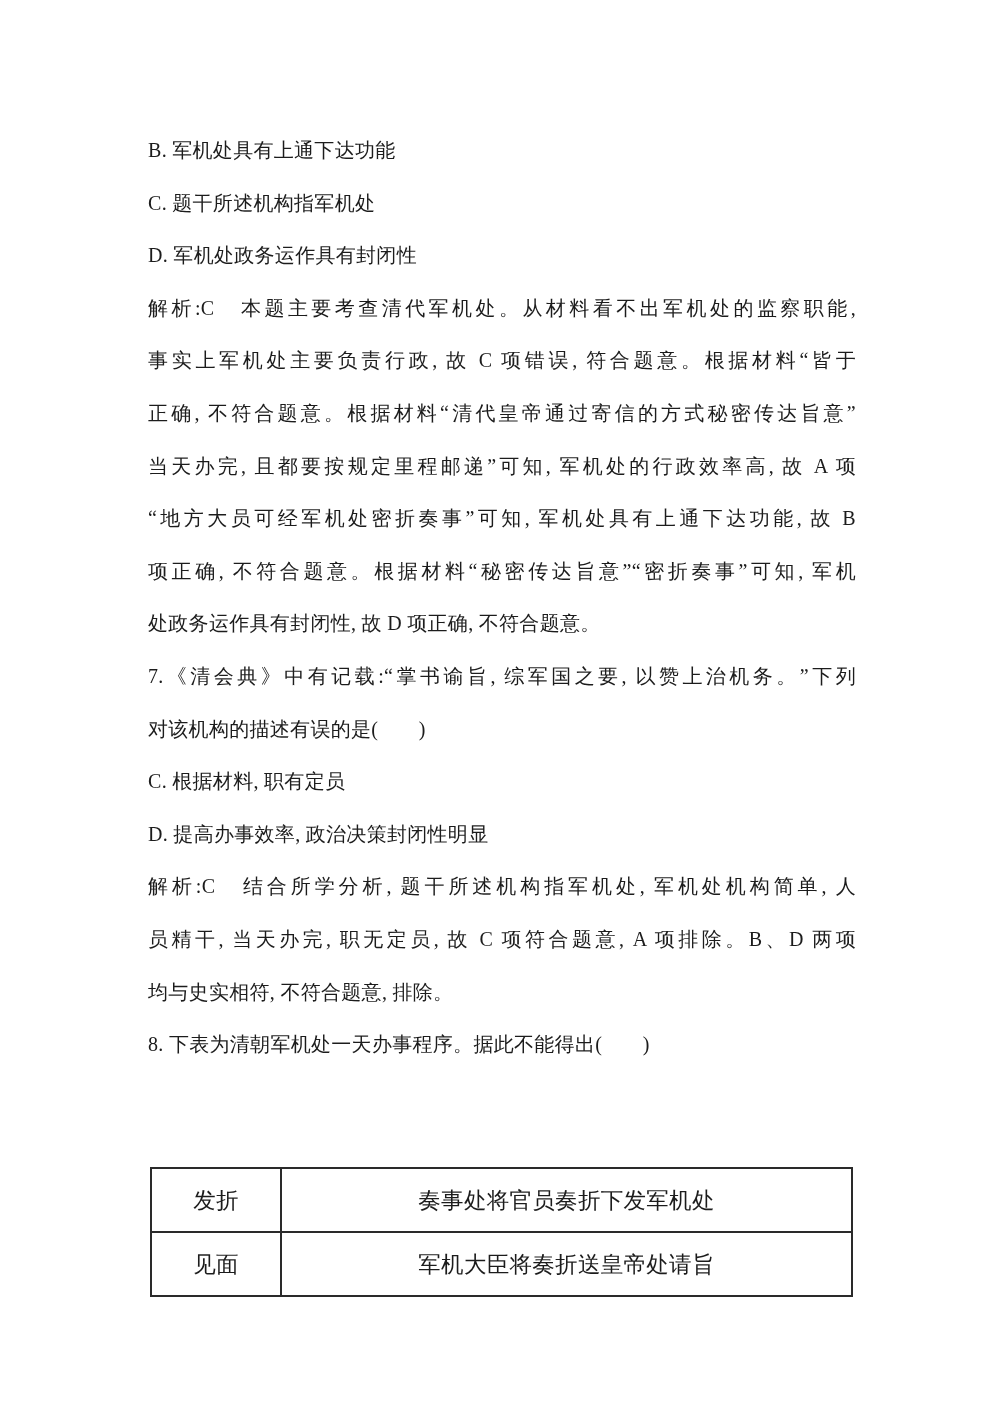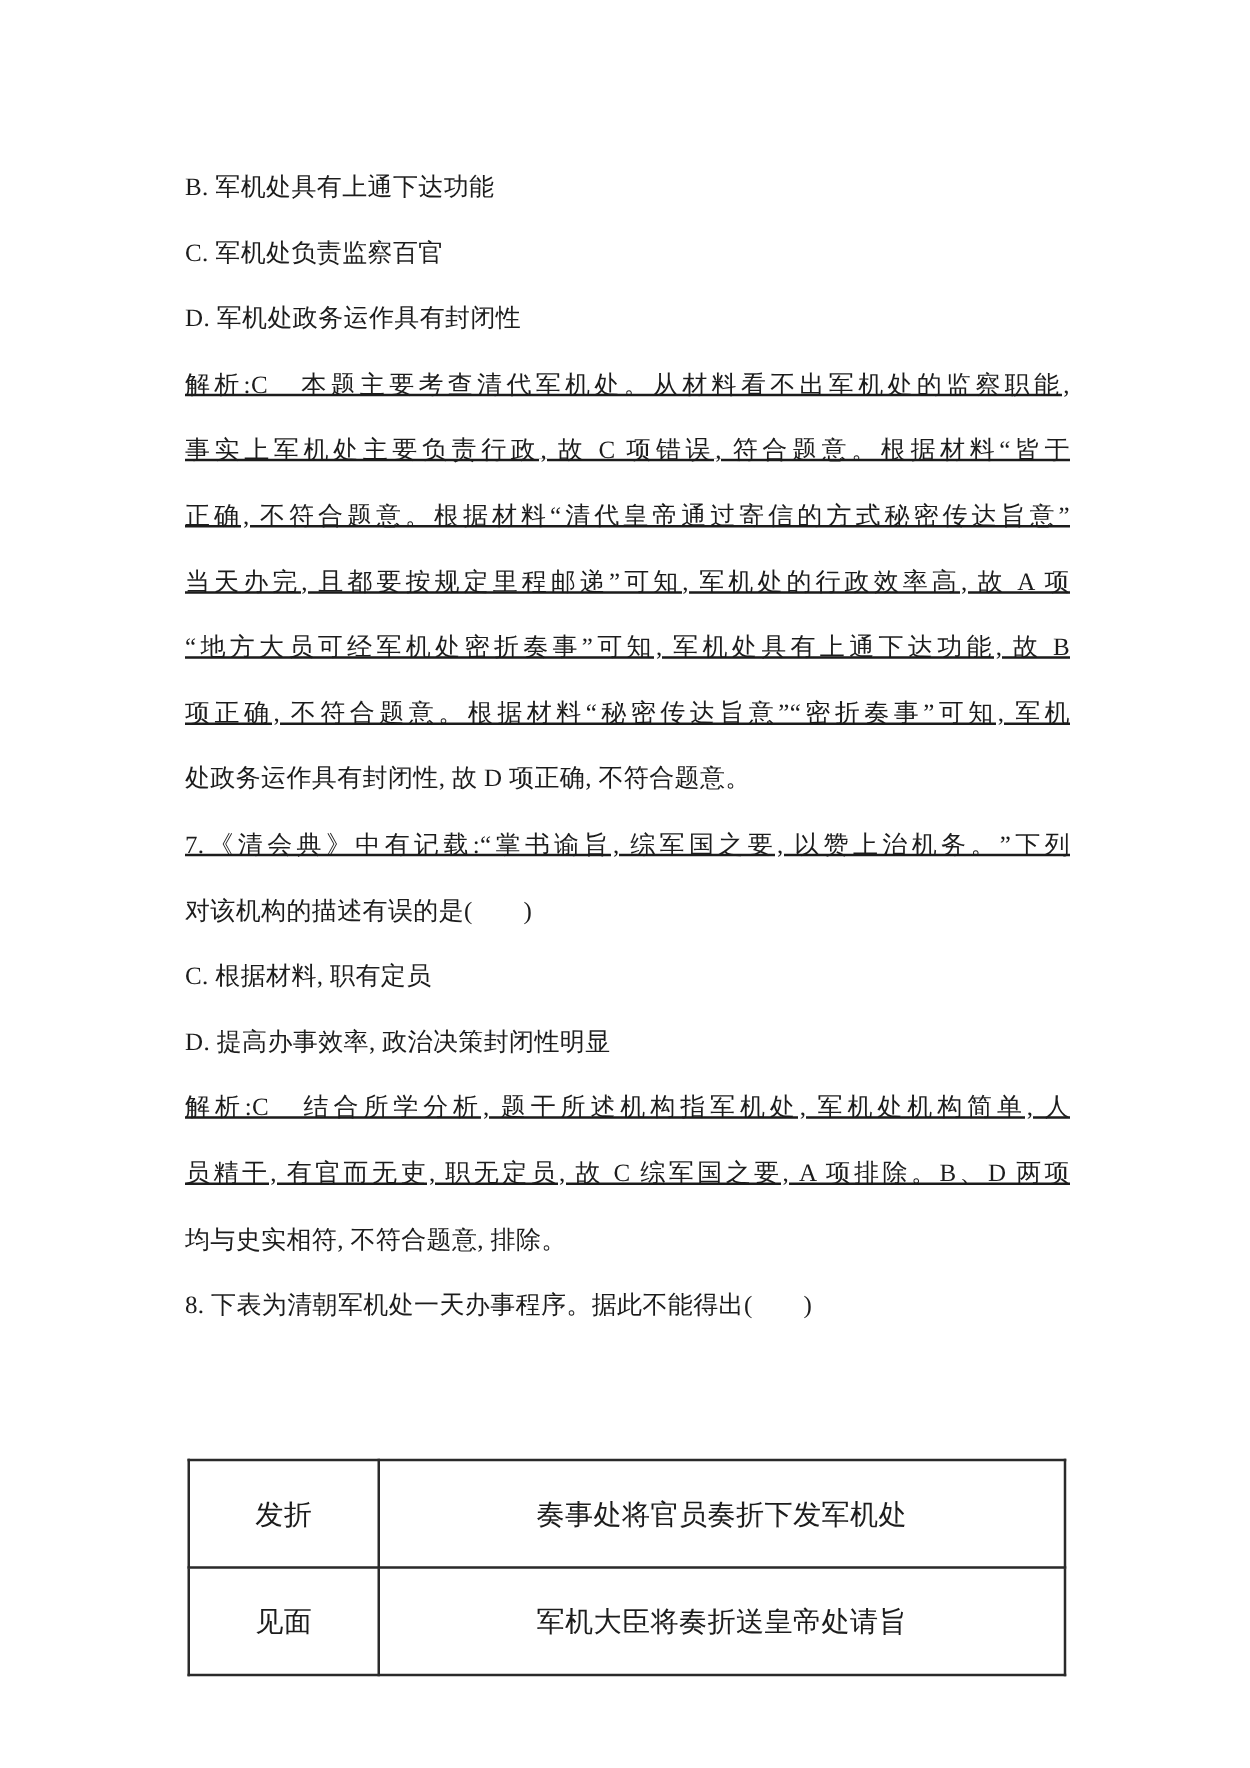--- a/index.html
+++ b/index.html
@@ -29,63 +29,62 @@
     font-size: 20px;
     height: 52.6px;
     line-height: 52.6px;
     white-space: nowrap;
     letter-spacing: 0.3px;
   }
   .line.stretch {
     white-space: normal;
     text-align: justify;
     text-align-last: justify;
-    text-decoration: underline;
   }
   table.qtable {
     position: absolute;
     left: 150px;
     top: 1167px;
     width: 703px;
     border-collapse: collapse;
     table-layout: fixed;
   }
   table.qtable td {
     border: 2px solid #2a2a2a;
     height: 52px;
     text-align: center;
     vertical-align: middle;
     font-size: 22.5px;
     letter-spacing: 0.3px;
-    padding: 16px;
+    padding: 5px;
   }
   table.qtable td.step-col {
     width: 118px;
   }
 </style>
 </head>
 <body>
 
 <div class="textblock">
   <div class="line">B. 军机处具有上通下达功能</div>
-  <div class="line">C. 军机处负责监察百官</div>
+  <div class="line">C. 题干所述机构指军机处</div>
   <div class="line">D. 军机处政务运作具有封闭性</div>
   <div class="line stretch">解析:C　本题主要考查清代军机处。从材料看不出军机处的监察职能,</div>
   <div class="line stretch">事实上军机处主要负责行政, 故 C 项错误, 符合题意。根据材料“皆于</div>
   <div class="line stretch">正确, 不符合题意。根据材料“清代皇帝通过寄信的方式秘密传达旨意”</div>
   <div class="line stretch">当天办完, 且都要按规定里程邮递”可知, 军机处的行政效率高, 故 A 项</div>
   <div class="line stretch">“地方大员可经军机处密折奏事”可知, 军机处具有上通下达功能, 故 B</div>
   <div class="line stretch">项正确, 不符合题意。根据材料“秘密传达旨意”“密折奏事”可知, 军机</div>
   <div class="line">处政务运作具有封闭性, 故 D 项正确, 不符合题意。</div>
   <div class="line stretch">7.《清会典》中有记载:“掌书谕旨, 综军国之要, 以赞上治机务。”下列</div>
   <div class="line">对该机构的描述有误的是(　　)</div>
   <div class="line">C. 根据材料, 职有定员</div>
   <div class="line">D. 提高办事效率, 政治决策封闭性明显</div>
   <div class="line stretch">解析:C　结合所学分析, 题干所述机构指军机处, 军机处机构简单, 人</div>
-  <div class="line stretch">员精干, 有官而无吏, 职无定员, 故 C 综军国之要, A 项排除。B、D 两项</div>
+  <div class="line stretch">员精干, 当天办完, 职无定员, 故 C 项符合题意, A 项排除。B、D 两项</div>
   <div class="line">均与史实相符, 不符合题意, 排除。</div>
   <div class="line">8. 下表为清朝军机处一天办事程序。据此不能得出(　　)</div>
 </div>
 
 <table class="qtable">
   <tbody>
     <tr>
       <td class="step-col">发折</td>
       <td>奏事处将官员奏折下发军机处</td>
     </tr>

